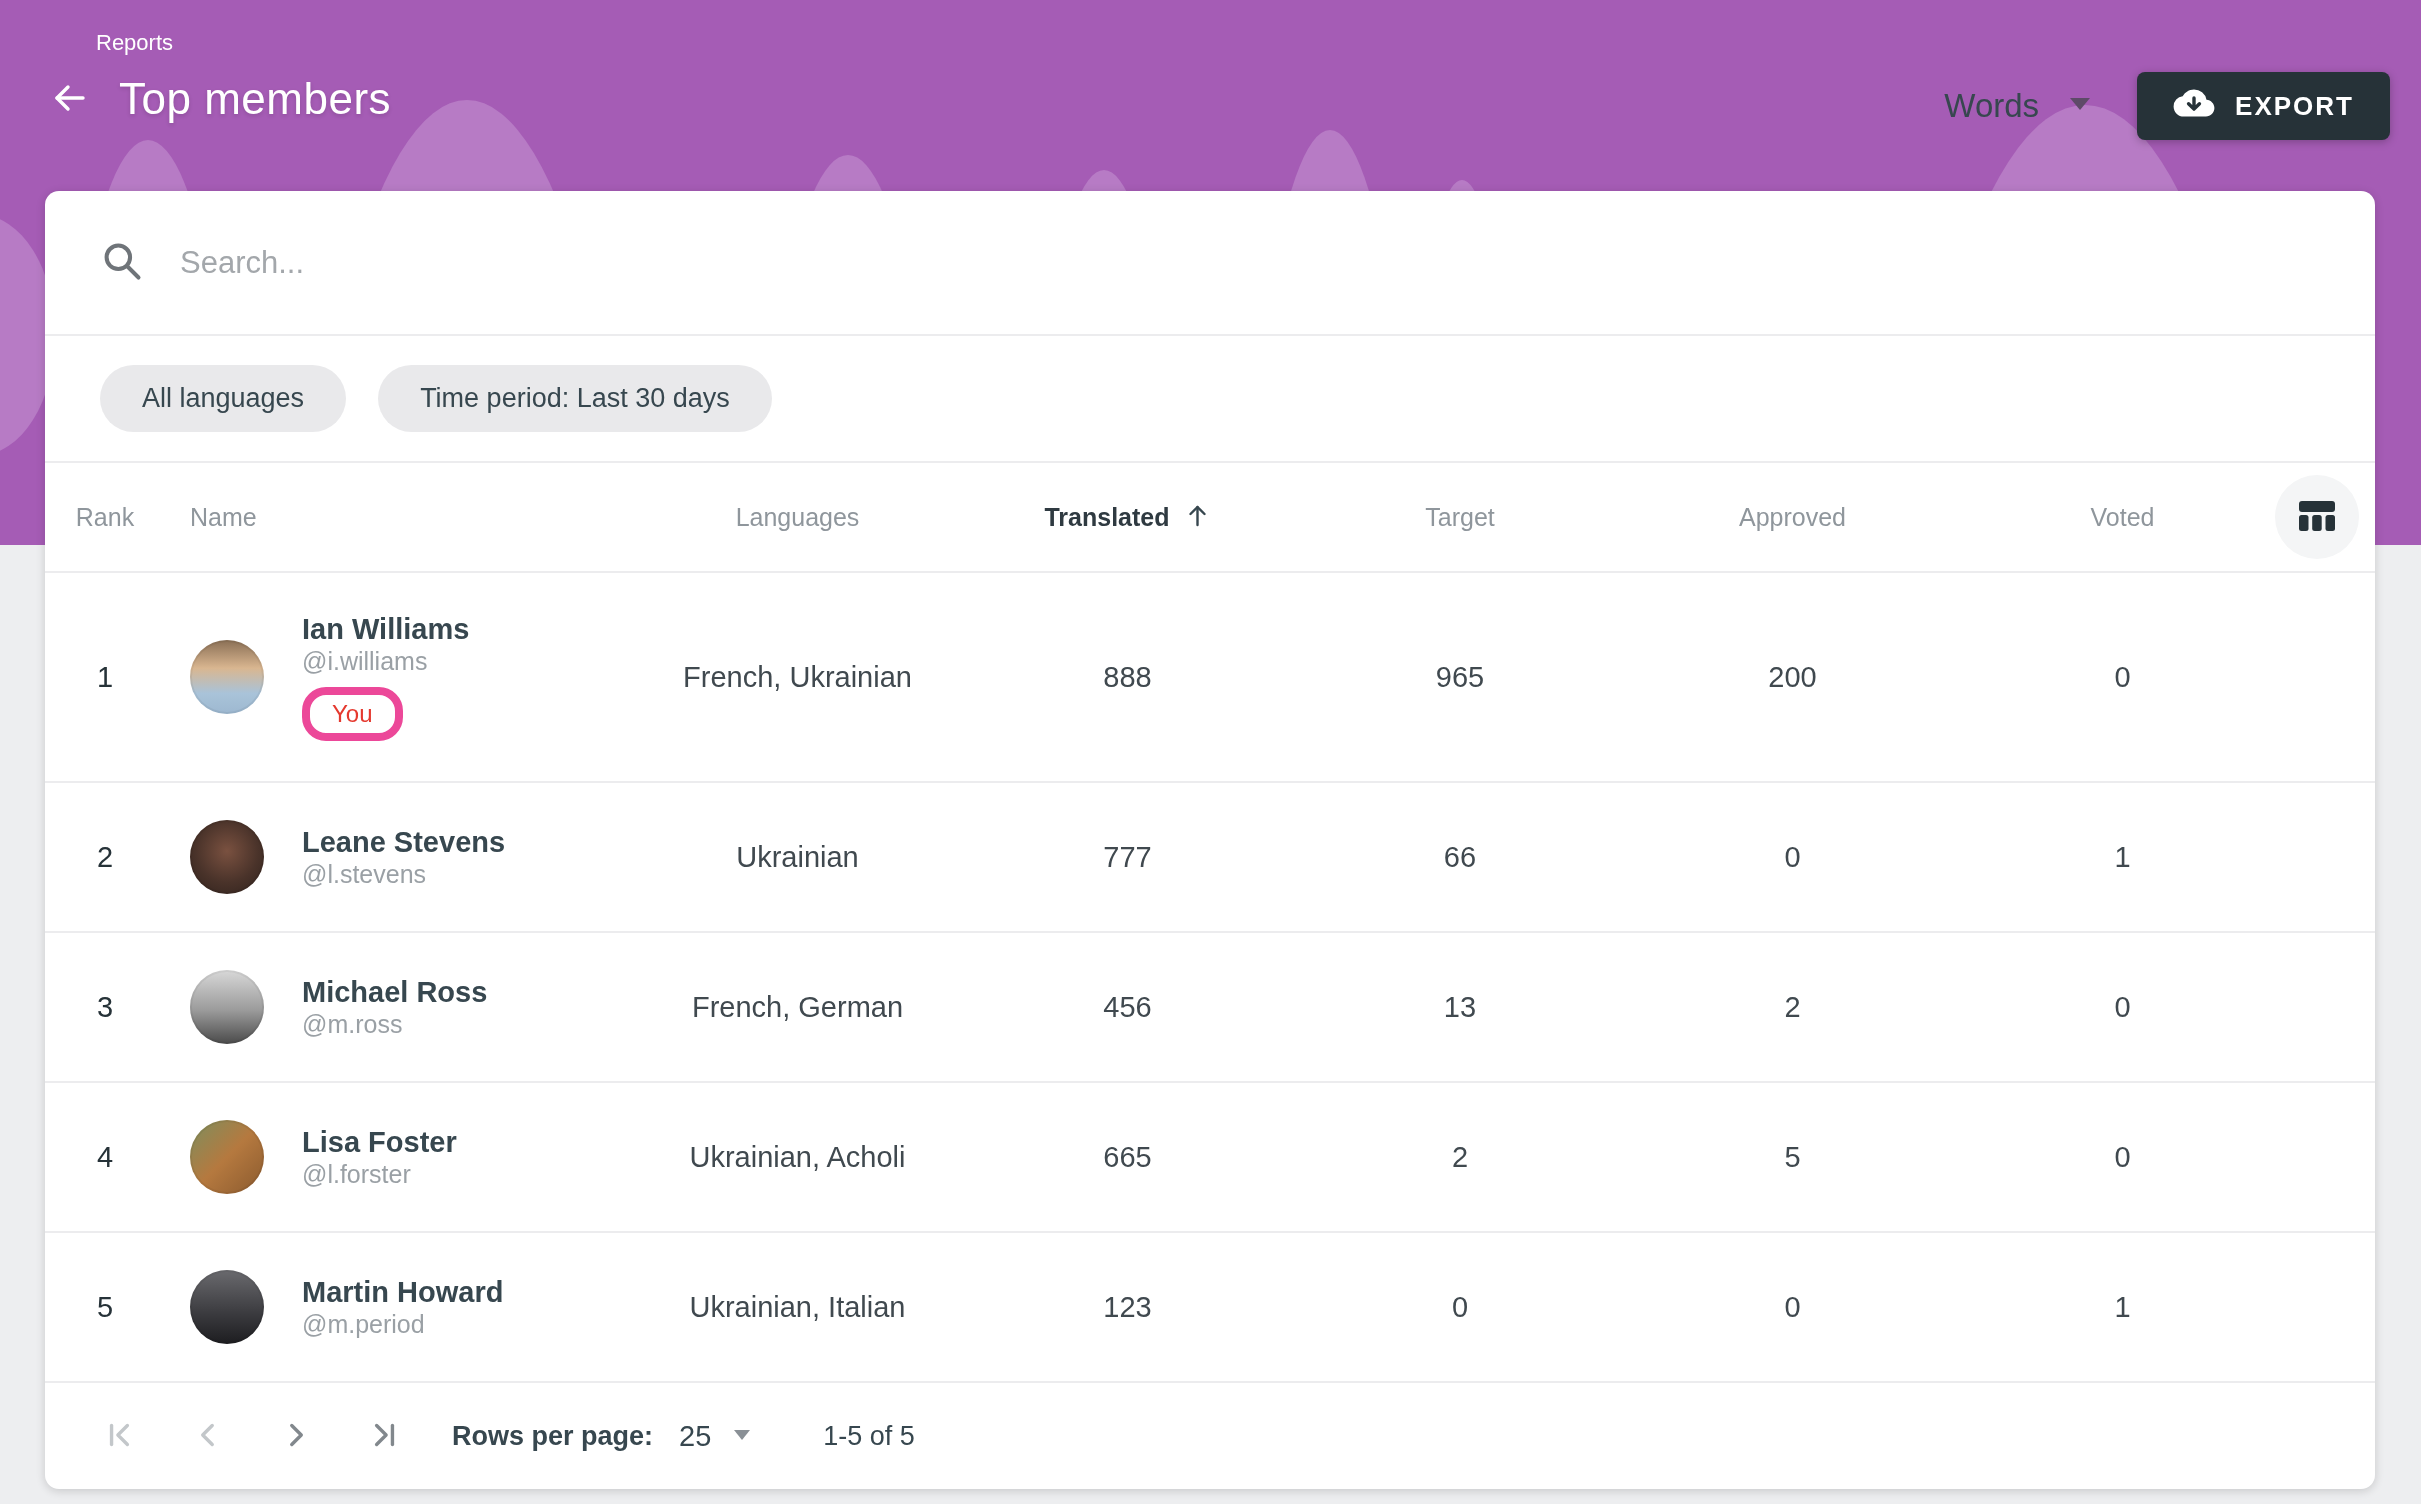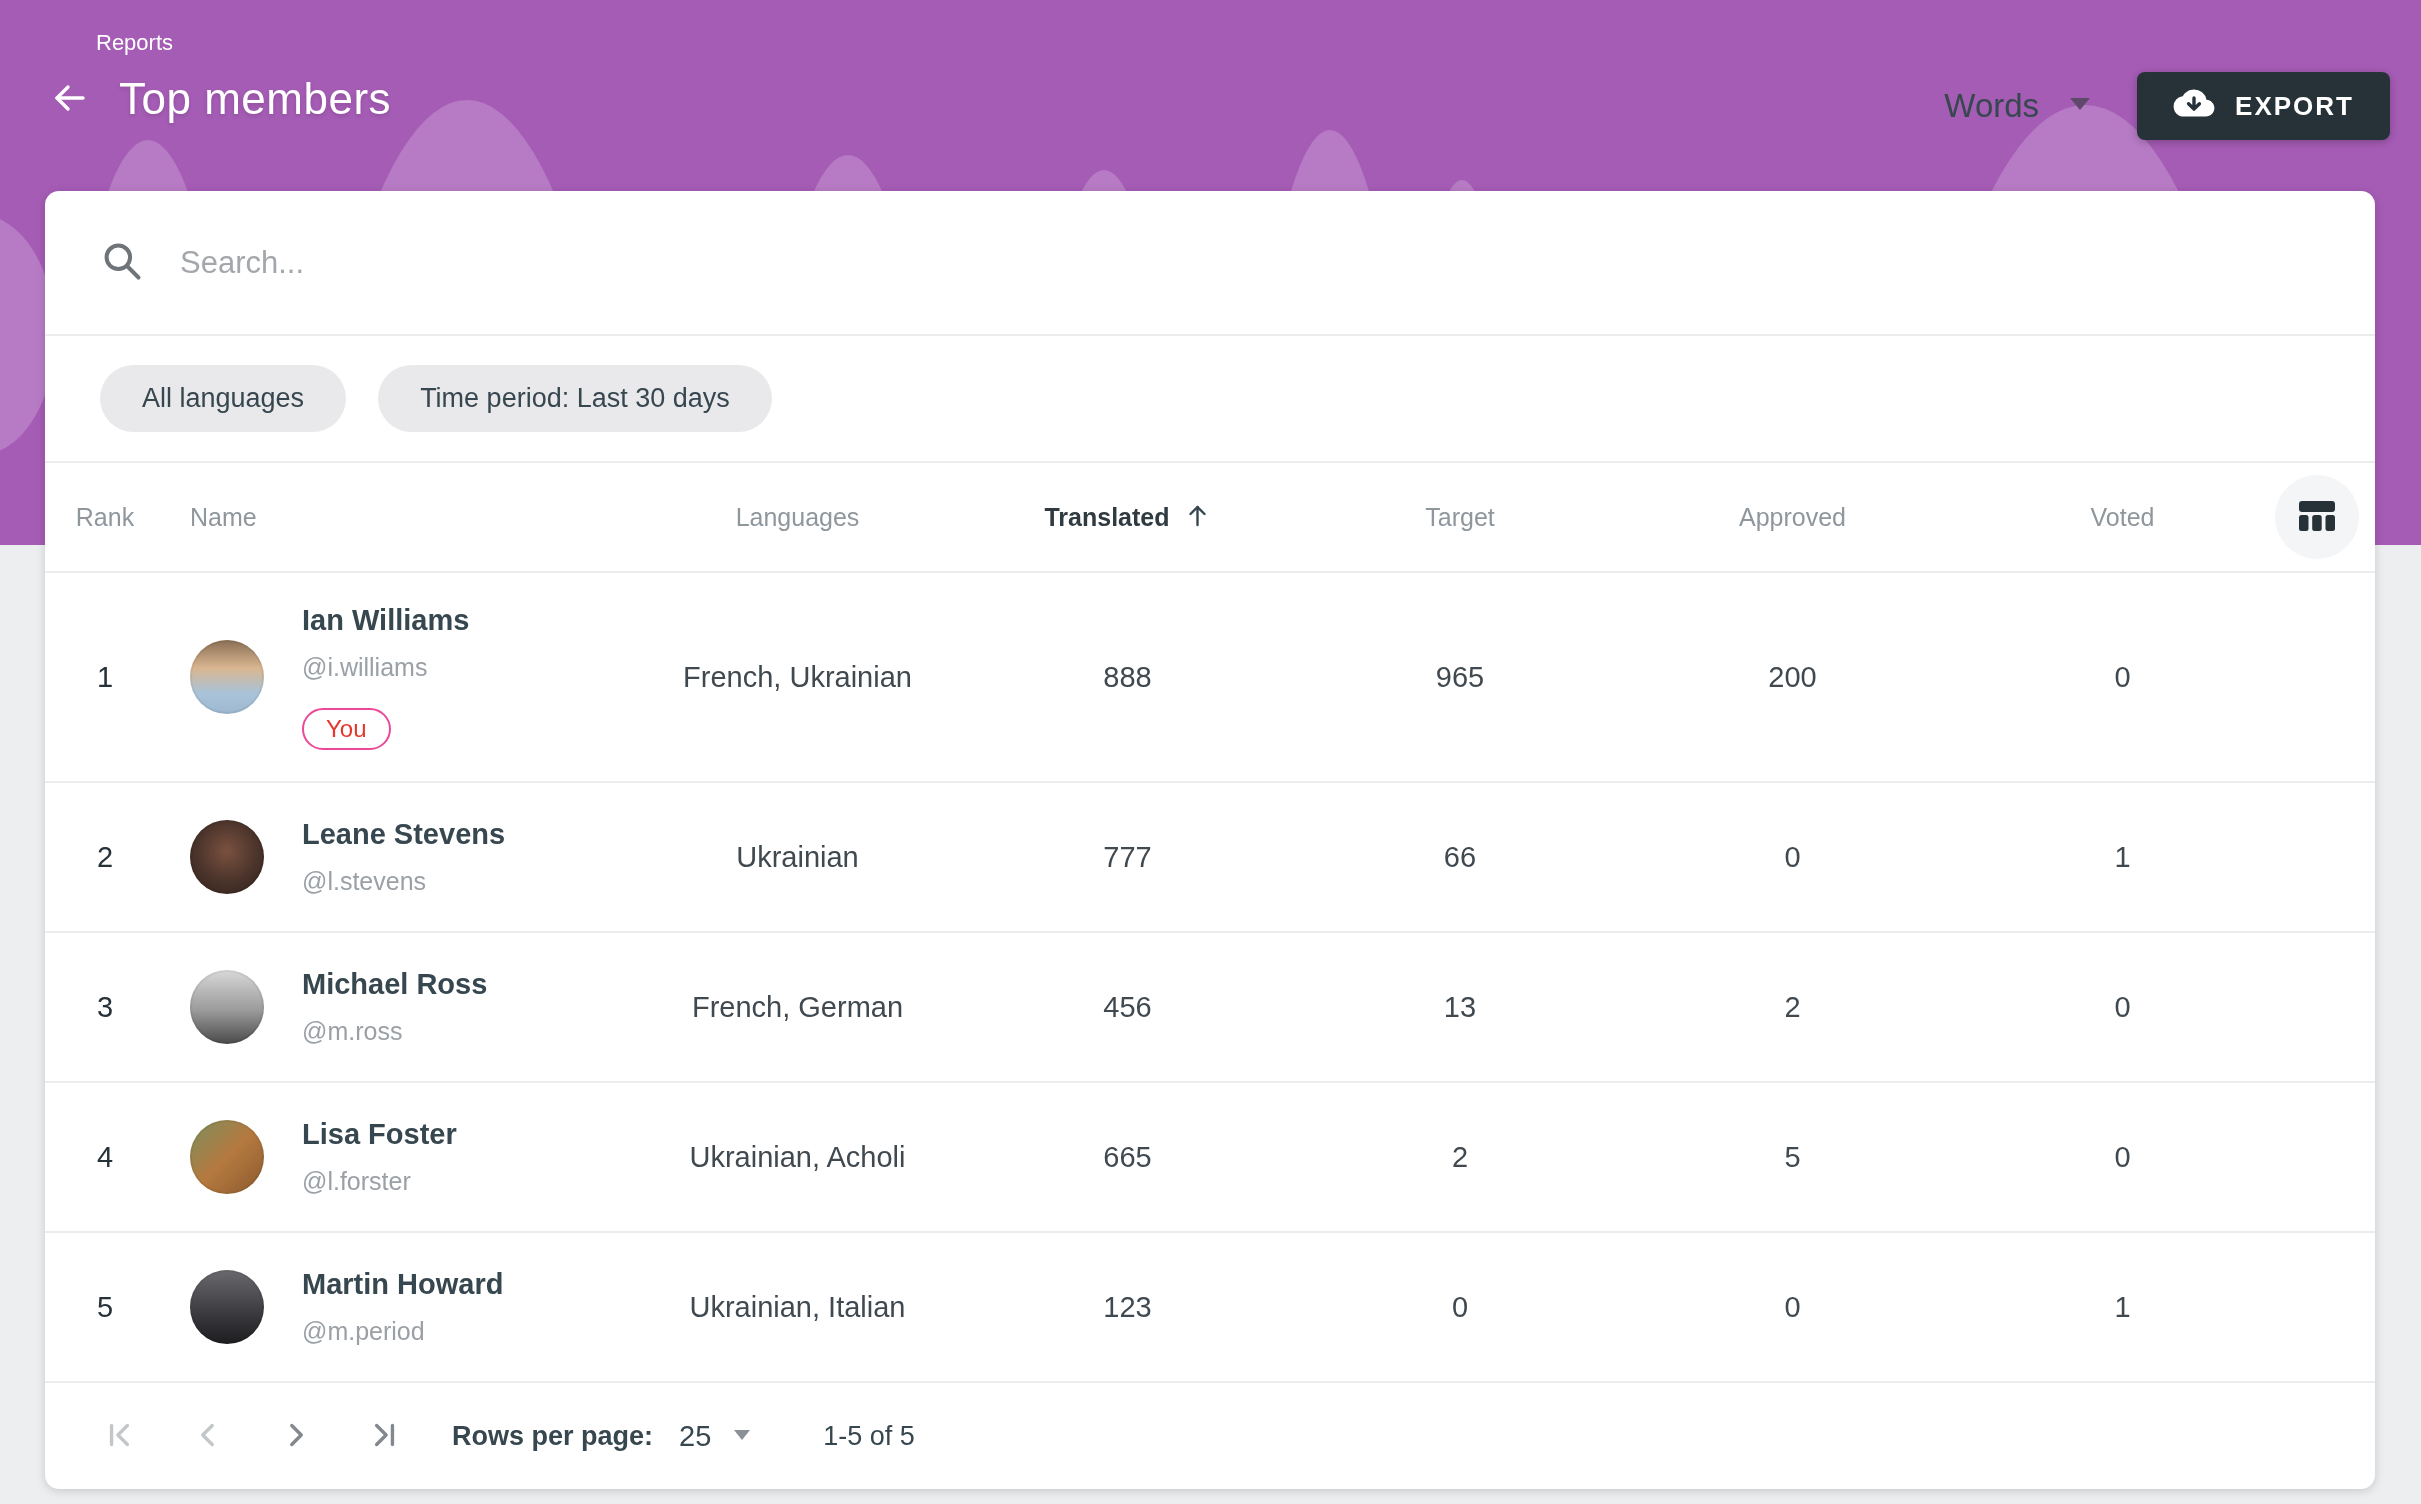--- a/index.html
+++ b/index.html
@@ -112,26 +112,26 @@
   .member { display:flex; align-items:center; gap:38px; }
   .avatar {
     width:74px; height:74px; border-radius:50%; flex:none;
     box-shadow:inset 0 0 0 2px rgba(0,0,0,0.05);
   }
   .av-ian    { background:linear-gradient(180deg,#8a6f55 0%,#d9b690 38%,#a9c3d9 72%,#9db8d0 100%); }
   .av-leane  { background:radial-gradient(circle at 50% 42%,#7a5140 0%,#4a332a 55%,#2e211c 100%); }
   .av-michael{ background:linear-gradient(180deg,#d8d8d8 0%,#9a9a9a 55%,#4a4a4a 100%); }
   .av-lisa   { background:linear-gradient(135deg,#7d8f5e 0%,#b5793f 50%,#8a5a2e 100%); }
   .av-martin { background:linear-gradient(180deg,#6a6a6e 0%,#3a3a3e 60%,#1d1d20 100%); }
-  .member-info { display:flex; flex-direction:column; gap:16px; }
+  .member-info { display:flex; flex-direction:column; gap:1px; }
   .mname  { font-size:29px; color:#37474f; font-weight:700; }
   .mhandle{ font-size:25px; color:#9aa0a5; }
   .ybadge {
     margin-top:10px; align-self:flex-start;
-    border:2px solid #ec4899; color:#e5392f; background:#fff;
+    border:8px solid #ec4899; color:#e5392f; background:#fff;
     border-radius:24px; padding:5px 22px; font-size:24px;
   }
   .cell { font-size:29px; color:#40494f; }
 
   
   .pagination {
     flex:1; display:flex; align-items:center; padding:0 55px;
   }
   .pg-icons { display:flex; align-items:center; gap:48px; }
   .pg-btn { background:none; border:none; cursor:pointer; width:40px; height:40px;

